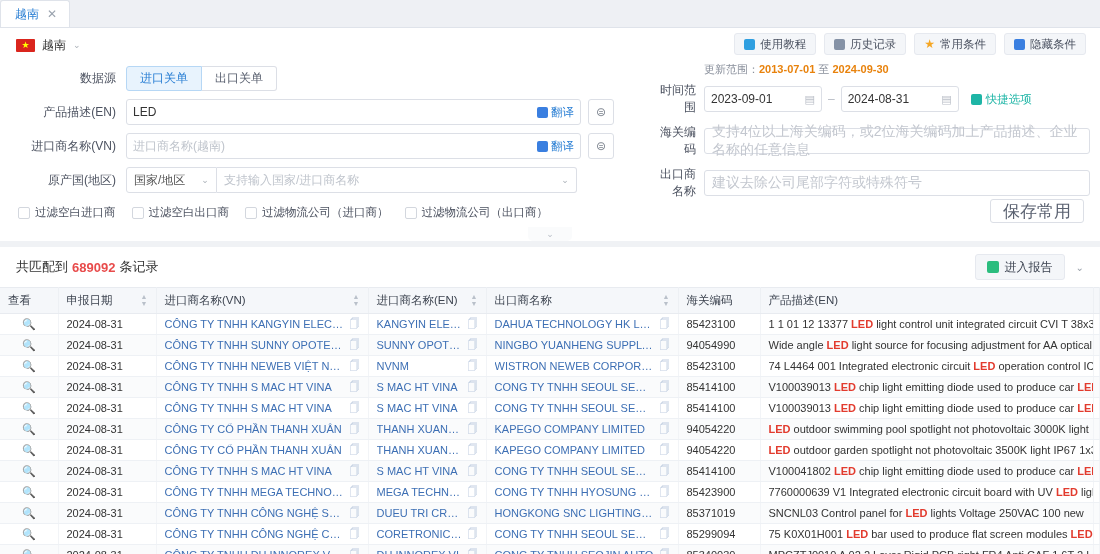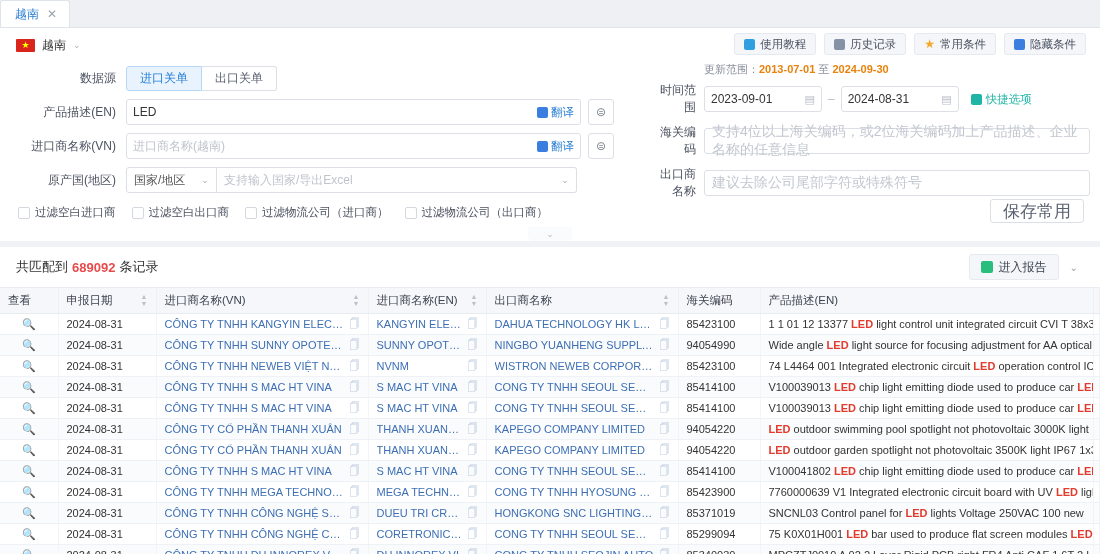--- a/index.html
+++ b/index.html
@@ -145,21 +145,21 @@
     display:flex;align-items:center;justify-content:center;color:#b9bec7;font-size:9px;cursor:pointer;
   }
 
   
   .results{ background:#fff;margin-top:6px; }
   .resbar{
     height:40px;display:flex;align-items:center;padding:0 16px;position:relative;
     font-size:13px;color:#333;
   }
   .resbar .cnt{ color:#e84b4b;font-weight:bold;margin:0 4px; }
-  .resbtns{ position:absolute;right:20px;display:flex;gap:9px;align-items:center;justify-content:flex-end;}
+  .resbtns{ position:absolute;right:14px;display:flex;gap:9px;align-items:center;justify-content:flex-end;}
   .rbtn{
     display:flex;align-items:center;gap:6px;height:26px;padding:0 11px;
     background:#f4f6f9;border:1px solid #e6e9ef;border-radius:3px;
     font-size:12px;color:#3c4351;cursor:pointer;white-space:nowrap;
   }
   .rbtn .sq{width:12px;height:12px;}
   .rbtn .sq.green{background:#2bbd7e;}
   .rbtn .sq.orange{background:#f0a33c;}
   .dropcaret{ color:#9aa1ab;font-size:10px;padding:0 2px;cursor:pointer;}
 
@@ -260,21 +260,21 @@
         <div class="sqbtn">⊜</div>
       </div>
 
       <div class="frow">
         <div class="flabel">原产国(地区)</div>
         <div class="selbox">
           <span>国家/地区</span>
           <span class="caret">⌄</span>
         </div>
         <div class="searchbox" style="width:360px;flex:0 0 auto;" placeholder="支持输入国家/地区进行检索">
-          <span>支持输入国家/导出Excel</span>
+          <span>支持输入国家/进口商名称</span>
           <span class="caret" style="margin-left:auto;">⌄</span>
         </div>
       </div>
     </div>
 
     <div class="rightcol">
       <div class="update-range">
         <span>更新范围：</span><b>2013-07-01</b>
         <span>至</span>
         <b>2024-09-30</b>

